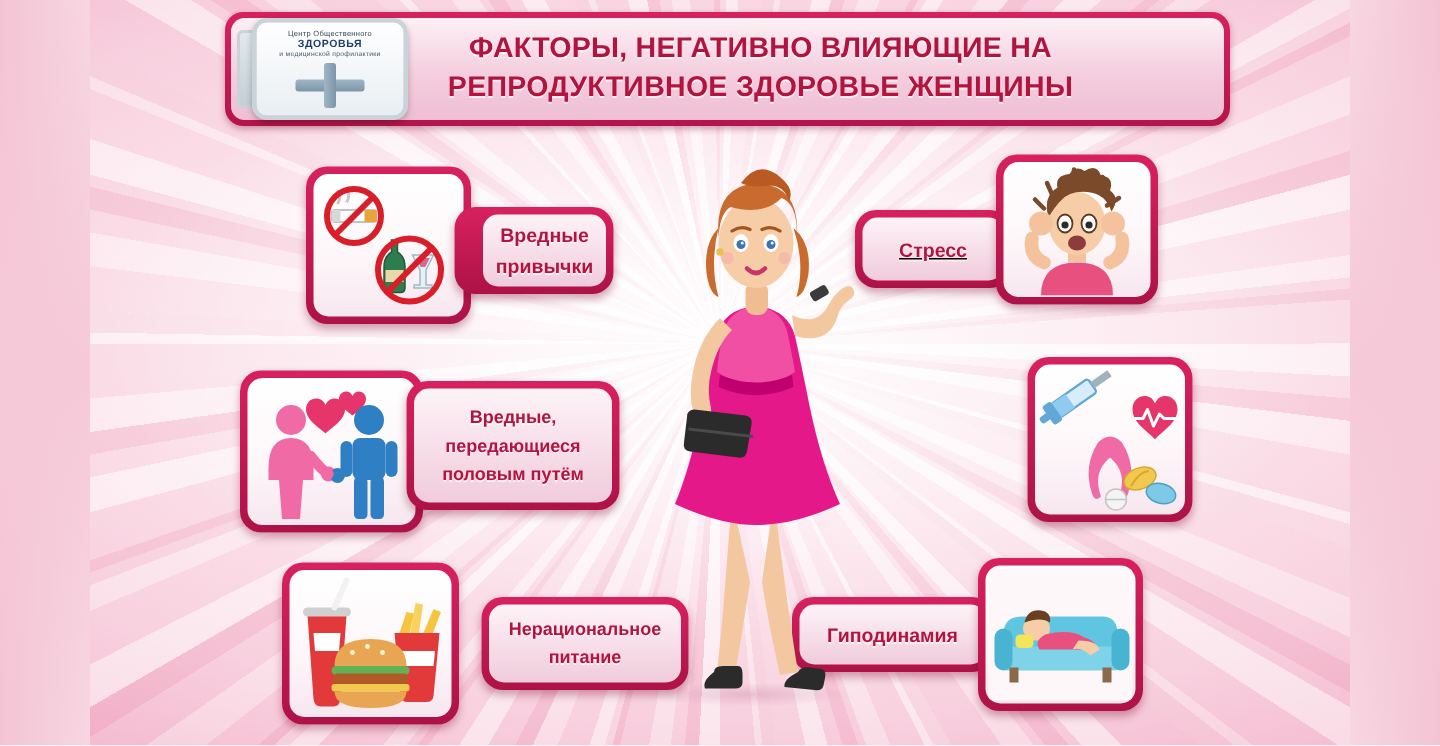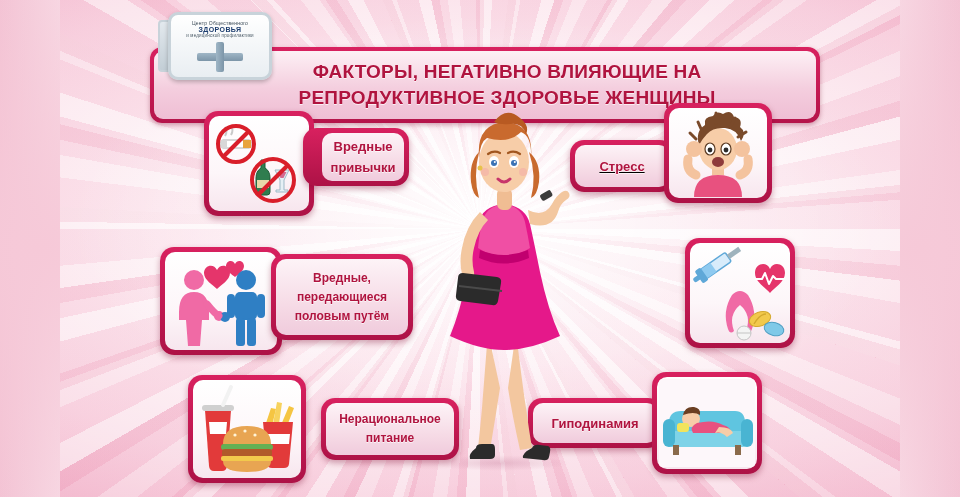--- a/index.html
+++ b/index.html
@@ -79,21 +79,20 @@
     position: absolute;
     left: 150px;
     top: 8px;
     width: 670px;
     height: 76px;
     border-radius: 12px;
     background: linear-gradient(180deg, #d8215f 0%, #b4144a 100%);
     box-shadow: 0 2px 5px rgba(120,0,40,0.35);
     padding: 4px;
     box-sizing: border-box;
-    margin-top: 39px;
   }
   .title-inner {
     width: 100%;
     height: 100%;
     border-radius: 9px;
     background: linear-gradient(180deg, #fdf0f5 0%, #f4cede 55%, #efbed4 100%);
     display: flex;
     align-items: center;
     justify-content: center;
     box-sizing: border-box;
@@ -263,21 +262,21 @@
           <rect x="8" y="22" width="12" height="8" fill="#e8d9a8"></rect>
 
           <path d="M26 12 l14 0 l-5 10 l0 10 l4 0 l0 2 l-12 0 l0 -2 l4 0 l0 -10 z" fill="#e6f0f5" stroke="#9fb9c6" stroke-width="1"></path>
           <path d="M28.5 14 l9 0 l-3 6 l-3 0 z" fill="#d36a8f"></path>
           <circle cx="24" cy="22" r="21" fill="none" stroke="#d91e2a" stroke-width="4"></circle>
           <line x1="9" y1="37" x2="39" y2="7" stroke="#d91e2a" stroke-width="4"></line>
         </g>
       </svg>
     </div>
   </div>
-  <div class="card" style="left:303px; top:128px; width:106px; height:58px;padding-left:19px;">
+  <div class="card" style="left:303px; top:138px; width:106px; height:58px;padding-left:19px;">
     <div class="card-inner">
       <div>
         <div class="label-text">Вредные</div>
         <div class="label-text">привычки</div>
       </div>
     </div>
   </div>
 
   <div class="card" style="left:570px; top:140px; width:104px; height:52px;text-decoration:underline;">
     <div class="card-inner">

